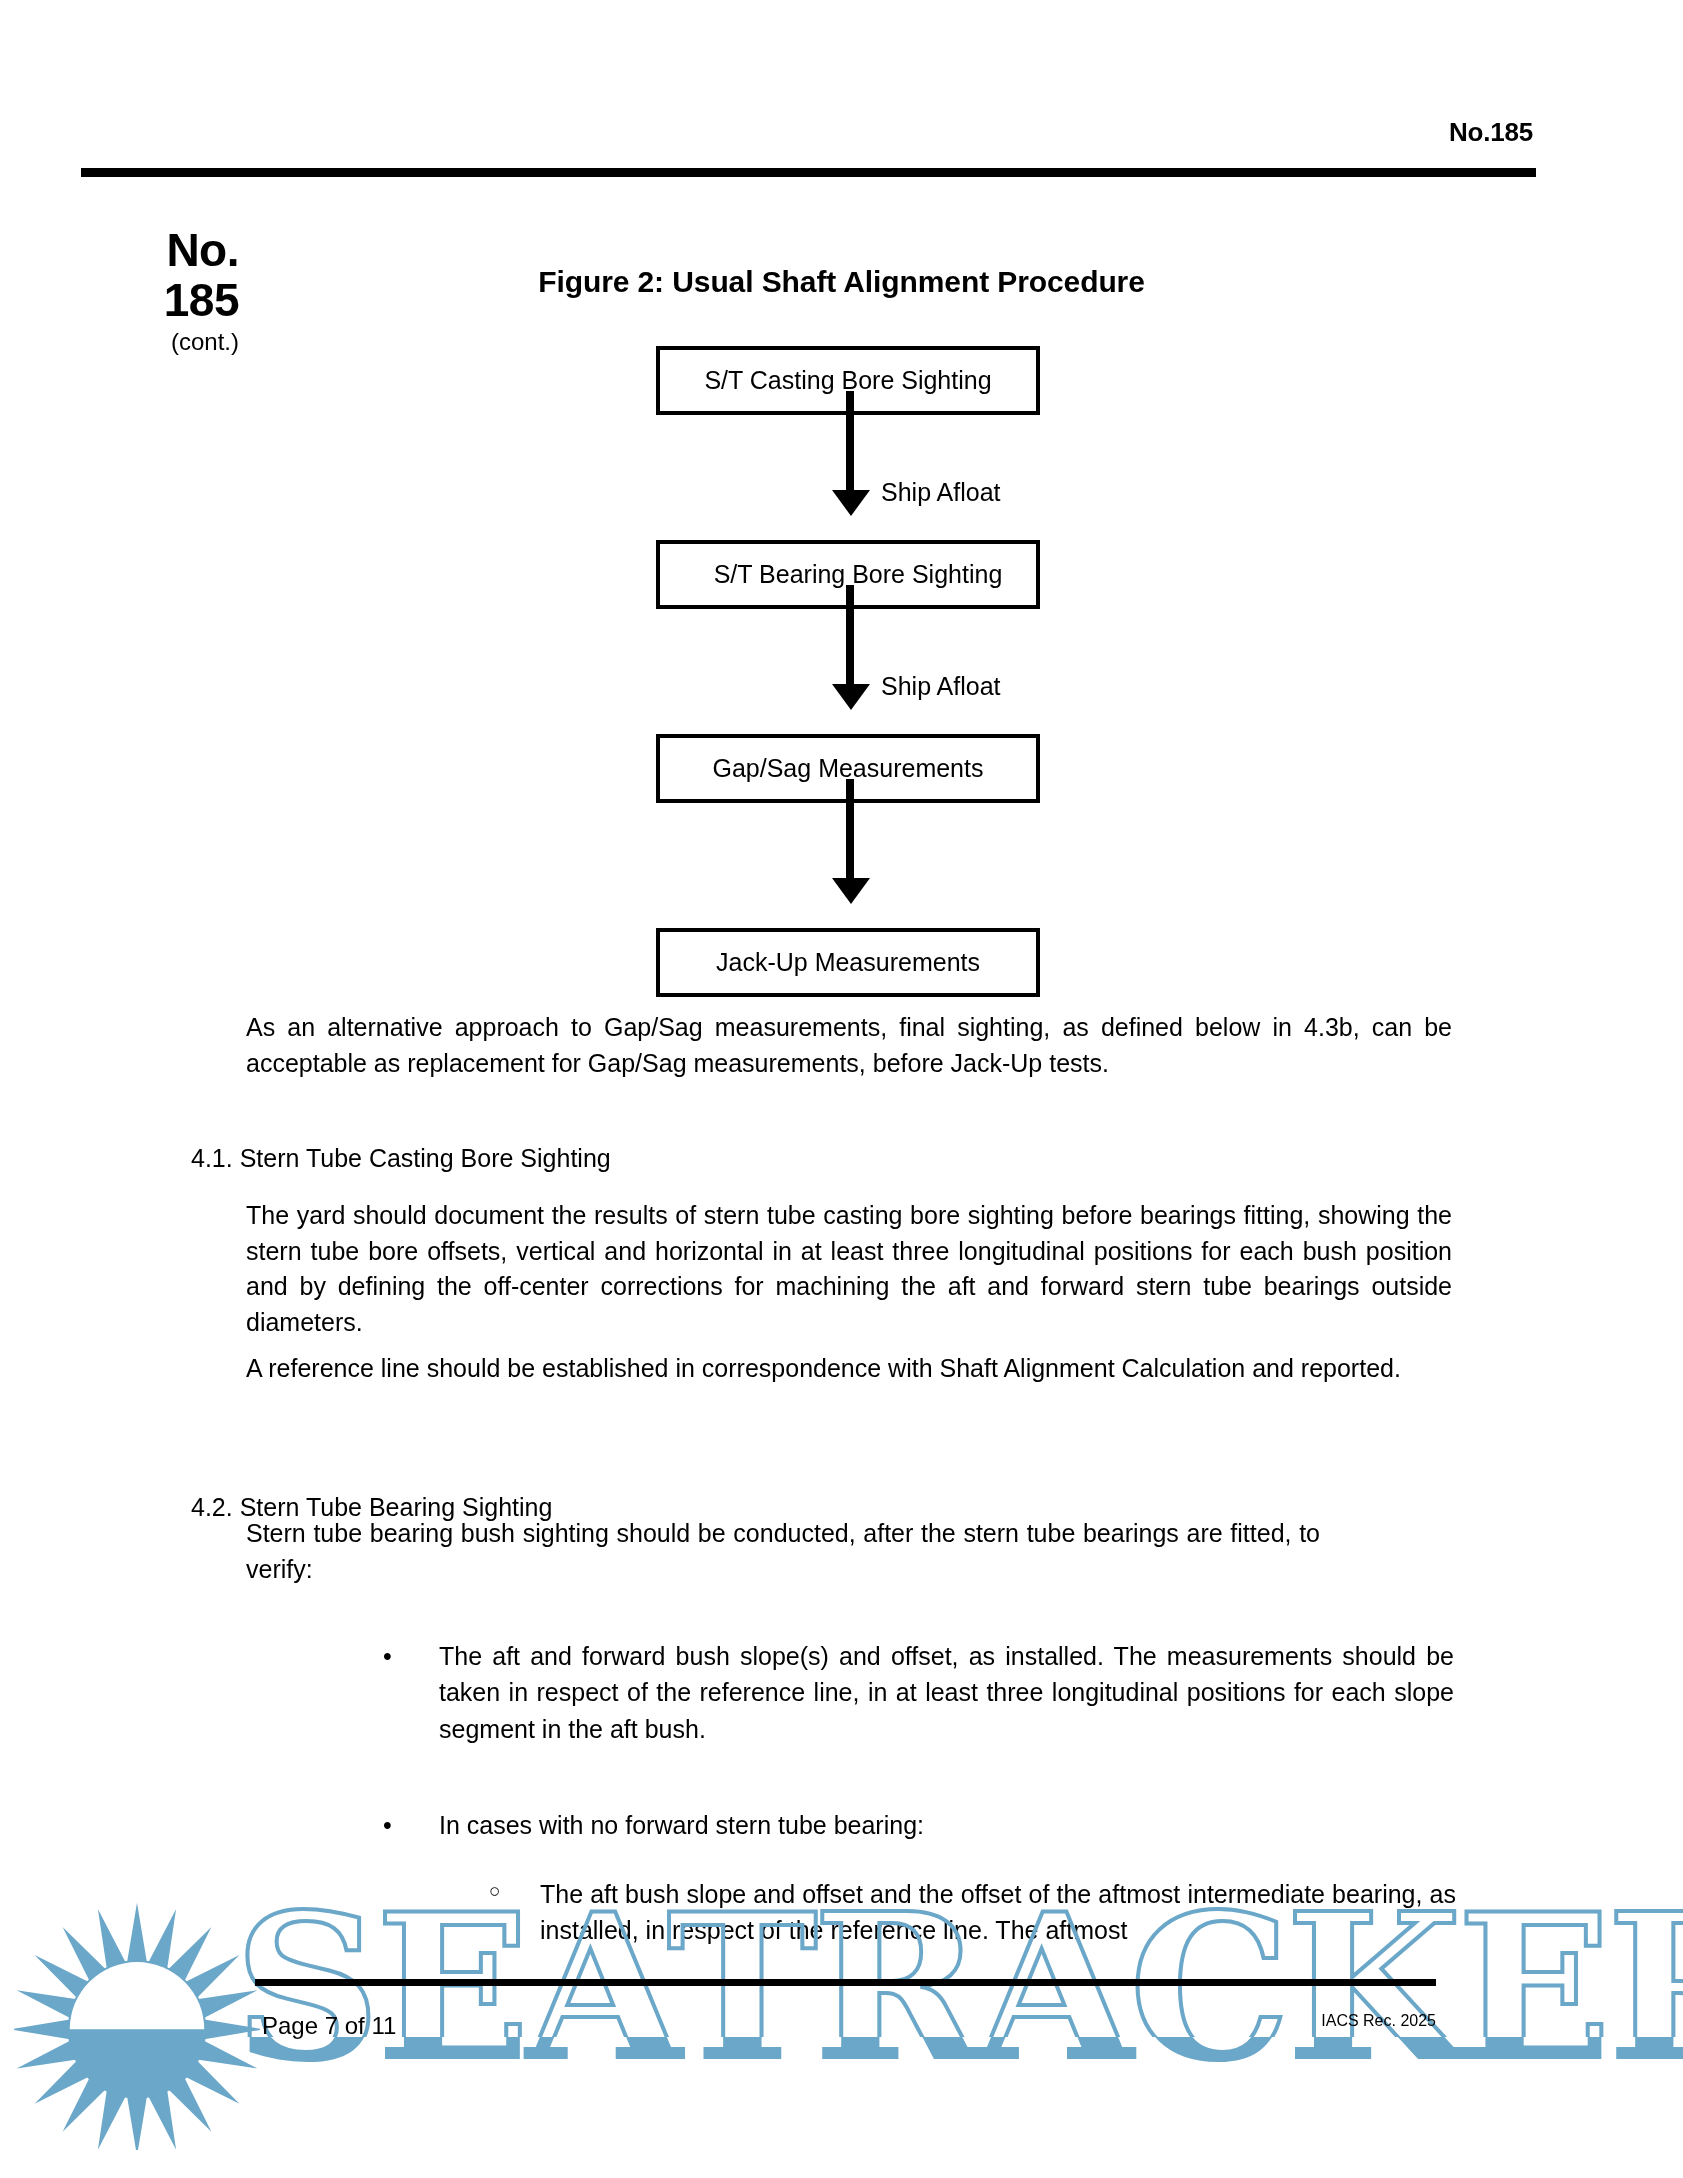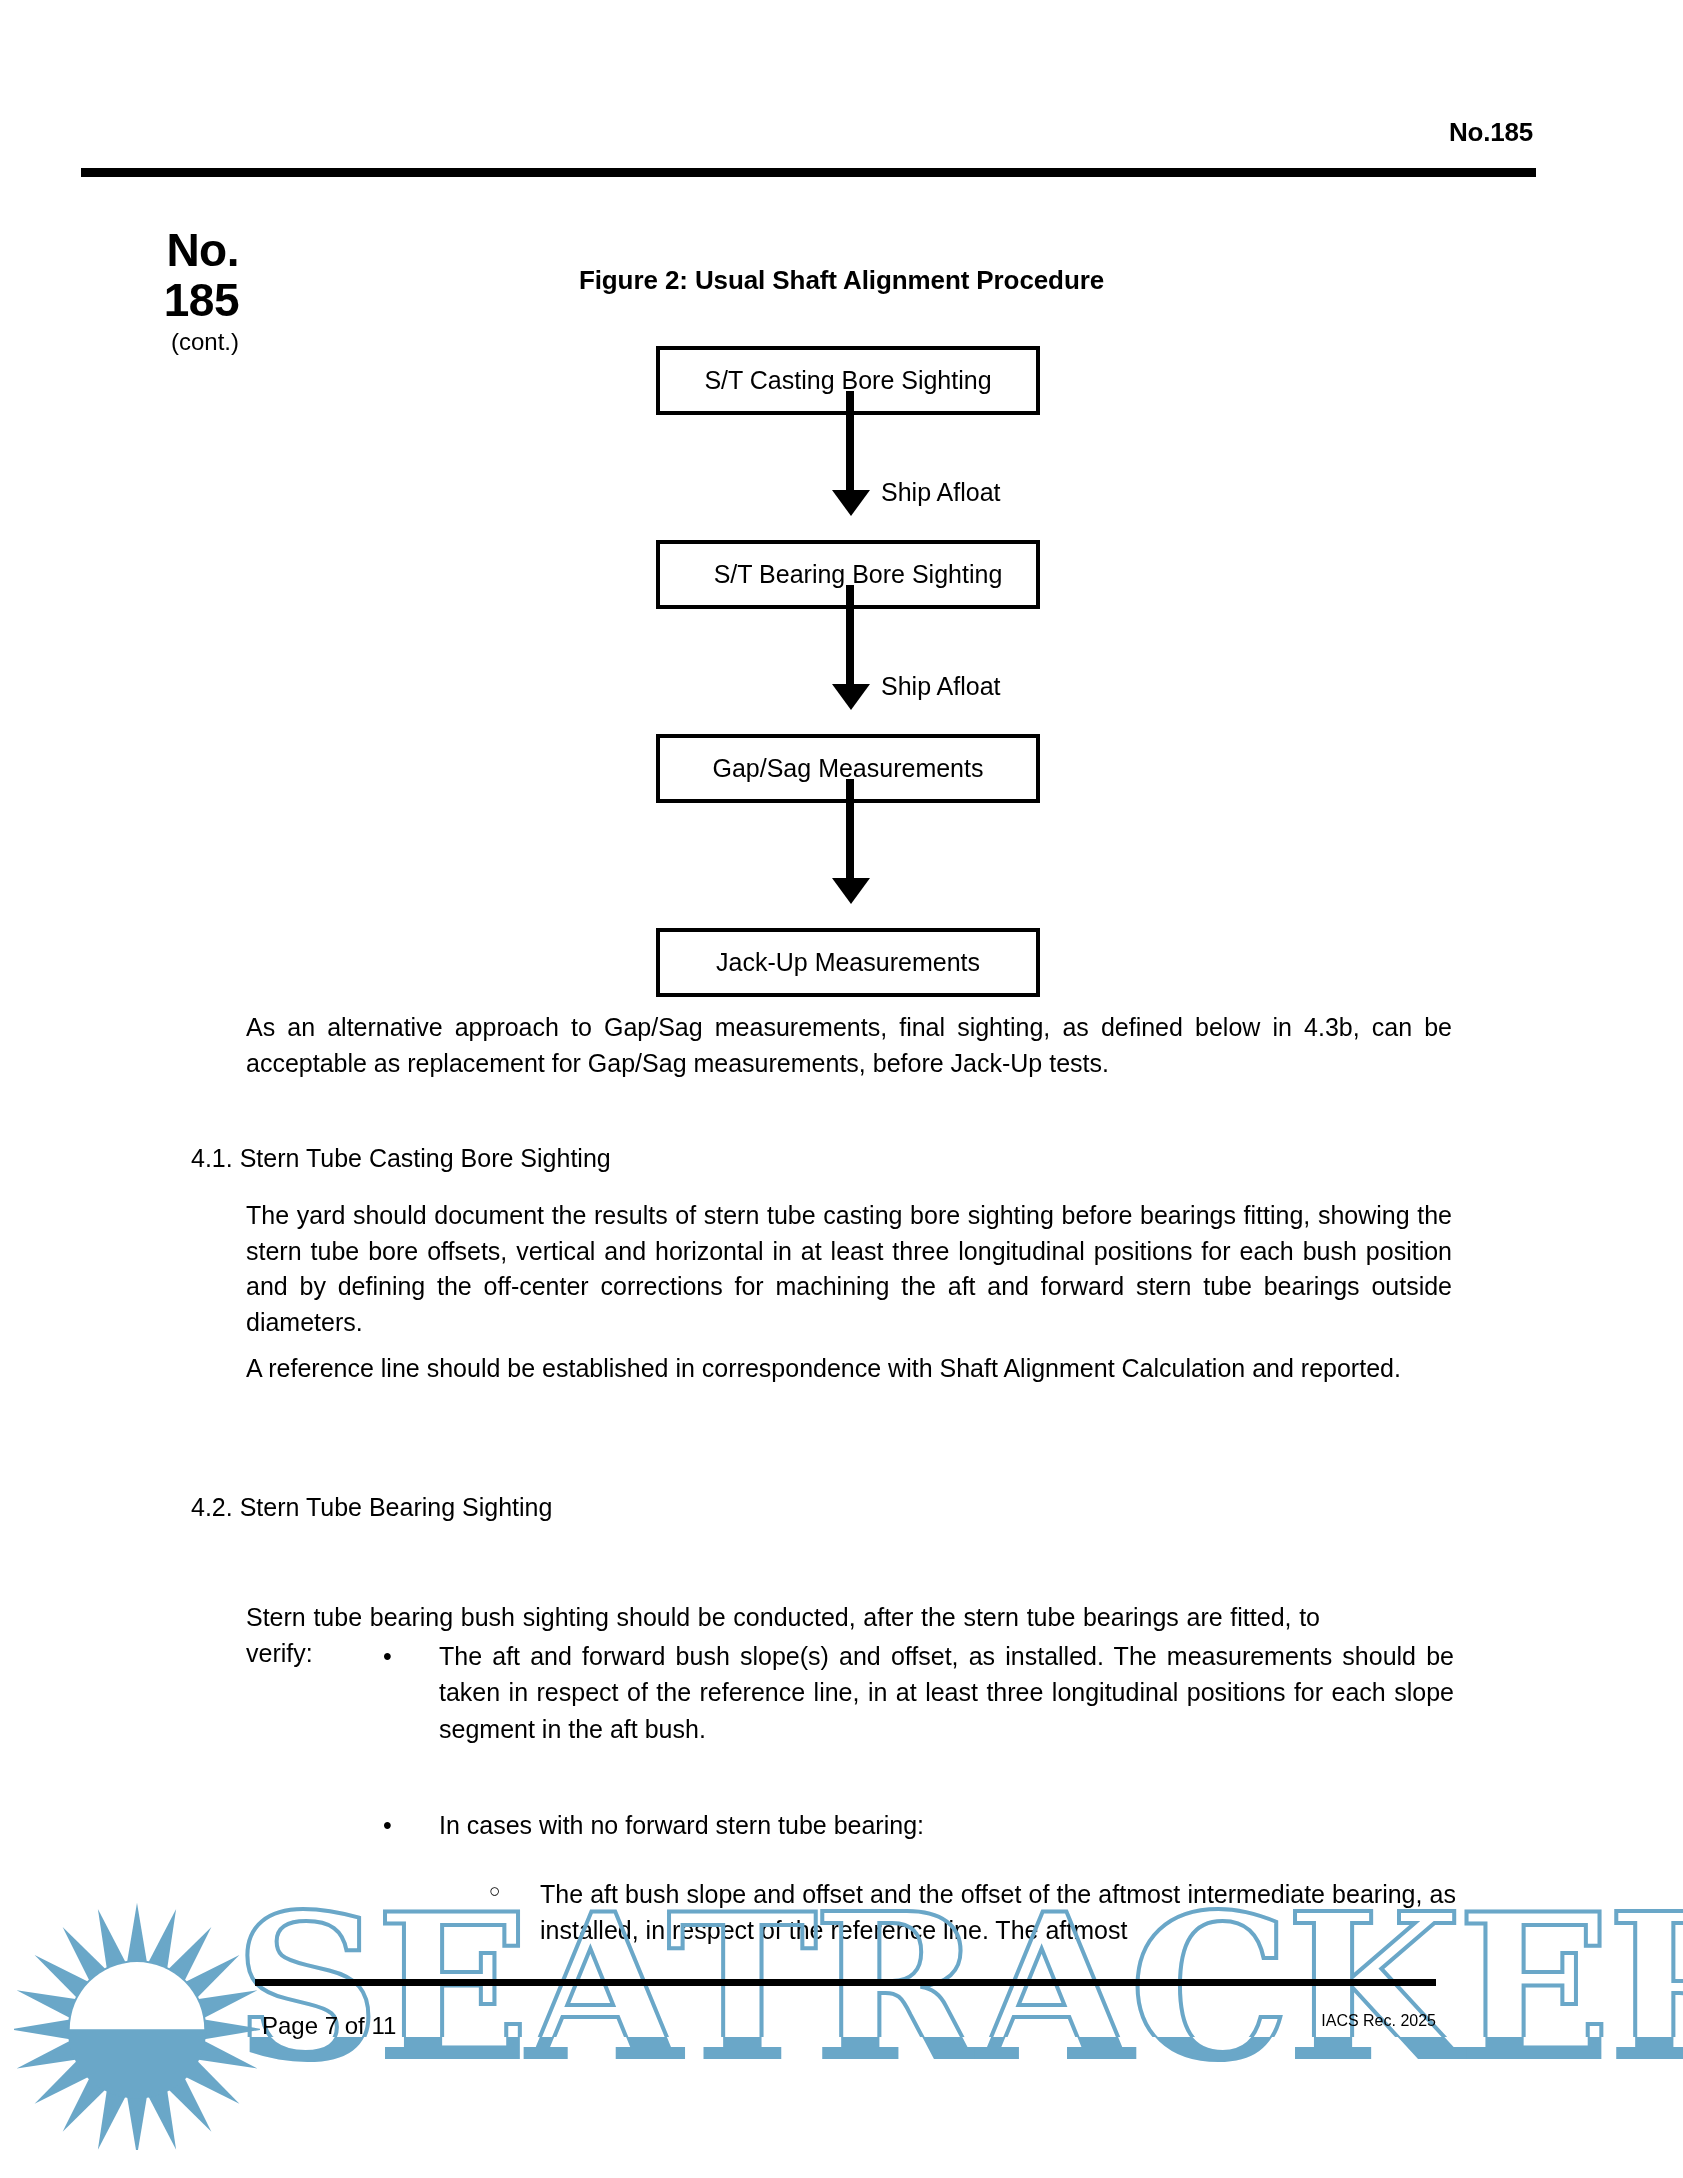--- a/index.html
+++ b/index.html
@@ -61,21 +61,21 @@
     line-height: 1.1;
   }
 
   
   .figure-caption {
     position: absolute;
     left: 0;
     top: 265px;
     width: 1683px;
     text-align: center;
-    font-size: 26px;
+    font-size: 30px;
     font-weight: bold;
     letter-spacing: -0.1px;
   }
   .flow {
     position: absolute;
     left: 0;
     top: 322px;
     width: 1683px;
   }
   .flow-box {
@@ -145,21 +145,21 @@
     position: absolute;
     font-size: 25px;
     line-height: 1.4;
     white-space: nowrap;
   }
   .sec-41 { left: 191px; top: 1141px; }
   .sec-42 { left: 191px; top: 1490px; }
 
   .par-41a { left: 246px; top: 1198px; width: 1206px; }
   .par-41b { left: 246px; top: 1351px; width: 1206px; }
-  .par-42a { left: 246px; top: 1600px; width: 1074px; }
+  .par-42a { left: 246px; top: 1516px; width: 1074px; }
 
   
   .bullet {
     position: absolute;
     font-size: 25px;
     line-height: 1.45;
     text-align: justify;
   }
   .bullet .marker {
     position: absolute;

